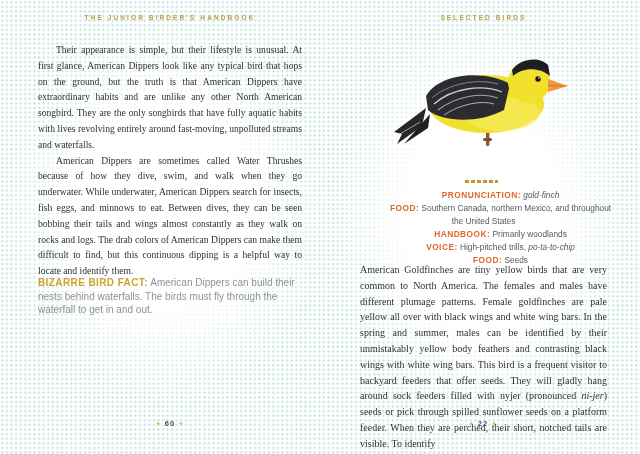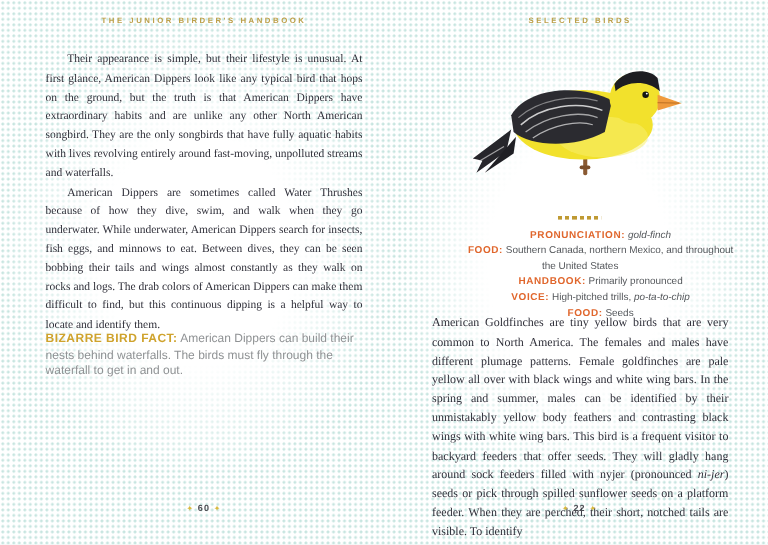--- a/index.html
+++ b/index.html
@@ -143,21 +143,21 @@
     <div class="title-orn"></div>
 
     <div class="info">
       <div>
         <span class="lbl">PRONUNCIATION:</span><span class="it"> gold-finch</span>
       </div>
       <div>
         <span class="lbl">FOOD:</span><span> Southern Canada, northern Mexico, and throughout the United States</span>
       </div>
       <div>
-        <span class="lbl">HANDBOOK:</span><span> Primarily pronounced</span>
+        <span class="lbl">HANDBOOK:</span><span> Primarily woodlands</span>
       </div>
       <div>
         <span class="lbl">VOICE:</span><span> High-pitched trills, </span><span class="it">po-ta-to-chip</span>
       </div>
       <div>
         <span class="lbl">FOOD:</span><span> Seeds</span>
       </div>
     </div>
 
     <div class="body-right">

